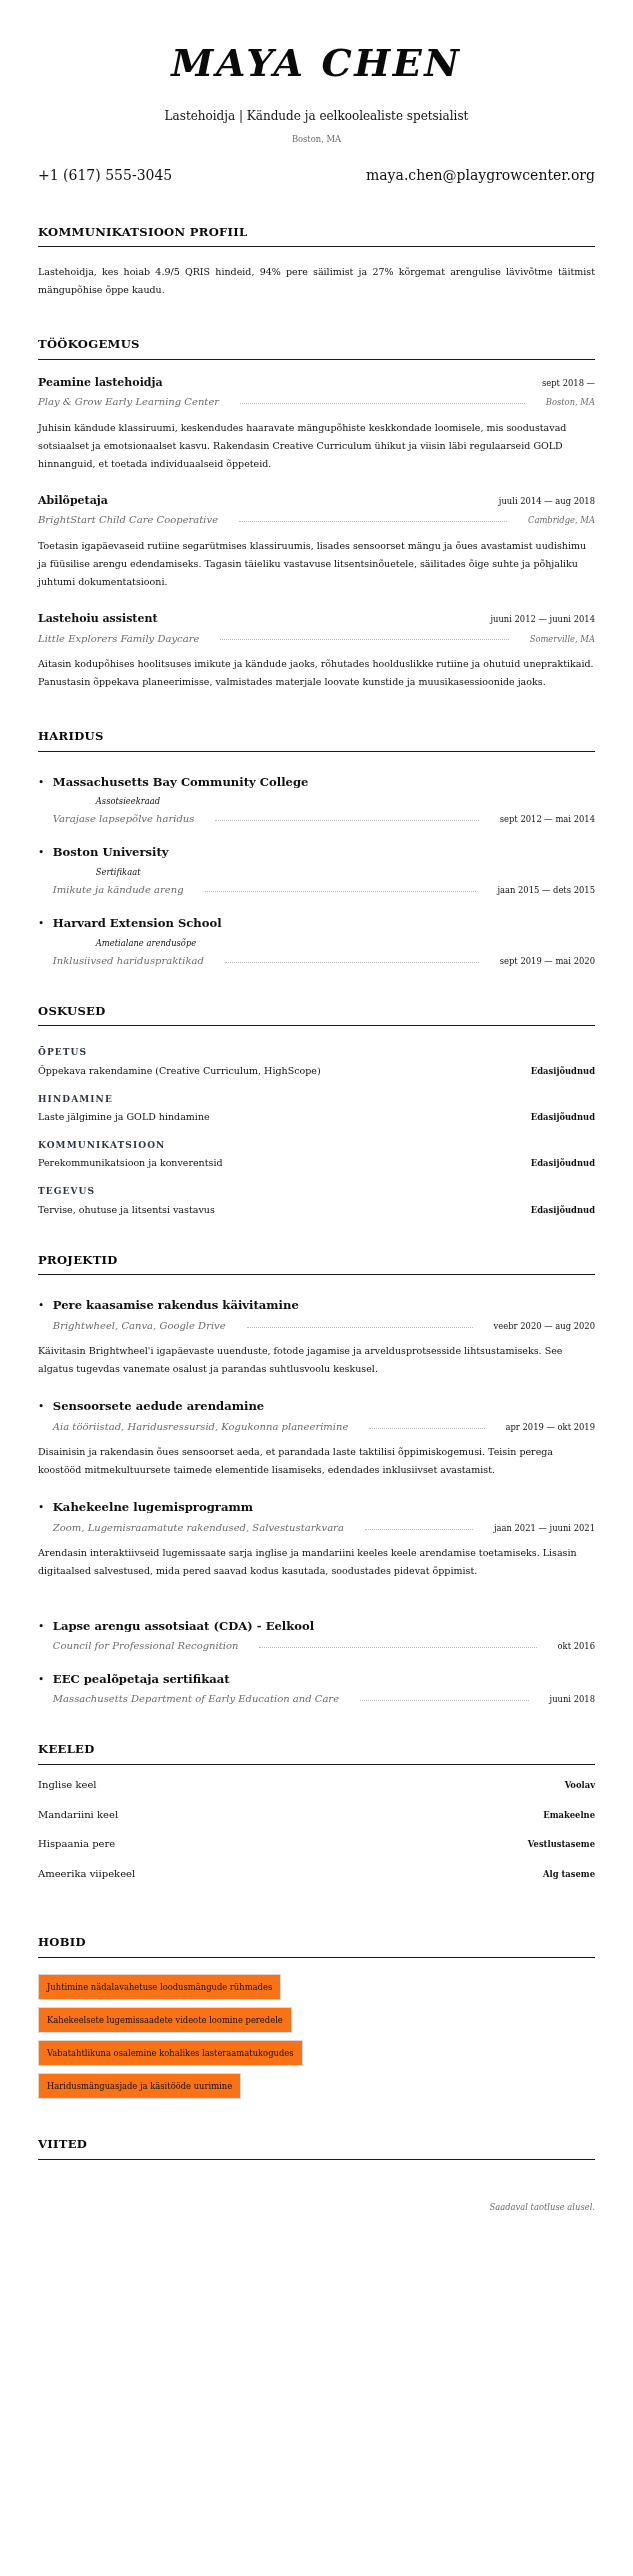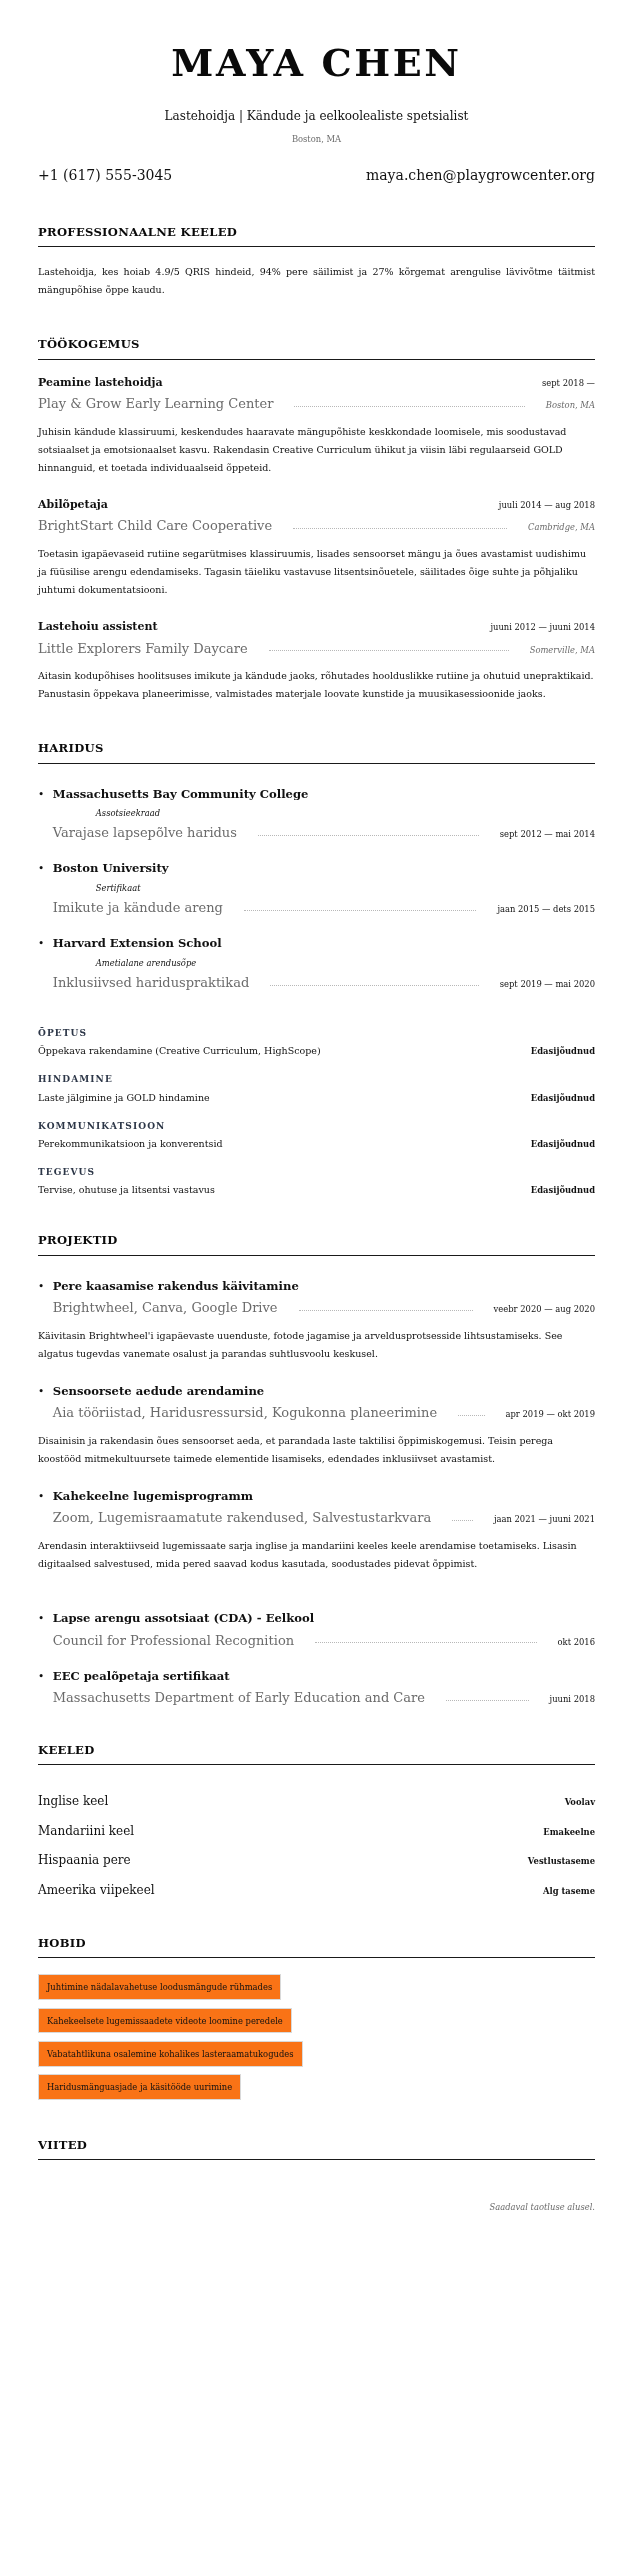--- a/index.html
+++ b/index.html
@@ -8,21 +8,21 @@
     width: 633px;
     font-family: "DejaVu Serif", serif;
     color: #111111;
   }
   .page { padding: 0 38px; }
 
   
   .header { text-align: center; padding-top: 44px; }
   .name {
     font-size: 38px; font-weight: bold; letter-spacing: 2.6px;
-    line-height: 1; color: #0a0a0a;
+    line-height: 1; color: #0a0a0a; font-style: italic;
   }
   .title { font-size: 12px; margin-top: 27.4px; color: #111; }
   .location { font-size: 8.4px; color: #6b6b6b; margin-top: 10.6px; }
   .contact {
     display: flex; justify-content: space-between;
     font-size: 14px; margin-top: 23px; color: #111;
   }
 
   
   .section { margin-top: 38px; }
@@ -38,21 +38,21 @@
   }
 
   
   .job { margin-top: 16px; }
   .job + .job { margin-top: 21px; }
   .row { display: flex; align-items: baseline; }
   .job-title { font-size: 11px; font-weight: bold; }
   .spacer { flex: 1; }
   .date { font-size: 8.4px; color: #111; white-space: nowrap; }
   .sub-row { display: flex; align-items: baseline; margin-top: 7.4px; }
-  .org { font-size: 13px; color: #6b6b6b; white-space: nowrap; }
+  .org { font-size: 10px; font-style: italic; color: #6b6b6b; white-space: nowrap; }
   .leader {
     flex: 1; border-bottom: 0.5px dotted #b8b8b8;
     margin: 0 21px 0 21px; height: 0.5px; position: relative; top: -1.1px;
   }
   .loc { font-size: 8.4px; font-style: italic; color: #6b6b6b; white-space: nowrap; }
   .desc { font-size: 9.5px; line-height: 1.9; margin-top: 11.6px; }
 
   
   .entry { margin-top: 21px; }
   .entry.first { margin-top: 23px; }
@@ -76,21 +76,21 @@
   }
   .skill-name { font-size: 9.5px; }
   .skill-level { font-size: 8.4px; font-weight: bold; }
 
   
   .lang-list { margin-top: 14.8px; }
   .lang-row {
     display: flex; justify-content: space-between; align-items: baseline;
     height: 29.5px;
   }
-  .lang-name { font-size: 12px; margin-top: 14px; }
+  .lang-name { font-size: 10px; }
   .lang-level { font-size: 8.4px; font-weight: bold; }
 
   
   .hobby-list { margin-top: 16px; display: flex; flex-direction: column; align-items: flex-start; gap: 7.4px; }
   .hobby {
     background: #f97316; border: 0.5px solid #d9d9d9;
     font-size: 8.4px; padding: 6.9px 8px;
     color: #111;
   }
 
@@ -109,21 +109,21 @@
     <h1 class="name">MAYA CHEN</h1>
     <div class="title">Lastehoidja | Kändude ja eelkoolealiste spetsialist</div>
     <div class="location">Boston, MA</div>
     <div class="contact">
       <span>+1 (617) 555-3045</span>
       <span>maya.chen@playgrowcenter.org</span>
     </div>
   </header>
 
   <section class="section first">
-    <h2 class="section-title">PROFESSIONAALNE KEELED</h2>
+    <h2 class="section-title">KOMMUNIKATSIOON PROFIIL</h2>
     <p class="profile-text">Lastehoidja, kes hoiab 4.9/5 QRIS hindeid, 94% pere säilimist ja 27% kõrgemat arengulise lävivõtme täitmist mängupõhise õppe kaudu.</p>
   </section>
 
   <section class="section">
     <h2 class="section-title">TÖÖKOGEMUS</h2>
 
     <div class="job">
       <div class="row">
         <span class="job-title">Peamine lastehoidja</span>
         <span class="spacer"></span>
@@ -209,20 +209,21 @@
         <div class="entry-sub">
           <span class="org">Inklusiivsed hariduspraktikad</span>
           <span class="leader"></span>
           <span class="date">sept 2019 — mai 2020</span>
         </div>
       </div>
     </div>
   </section>
 
   <section class="section">
+    <h2 class="section-title">OSKUSED</h2>
 
     <div class="skill-group first">
       <div class="skill-cat">ÕPETUS</div>
       <div class="skill-row">
         <span class="skill-name">Õppekava rakendamine (Creative Curriculum, HighScope)</span>
         <span class="skill-level">Edasijõudnud</span>
       </div>
     </div>
 
     <div class="skill-group">

